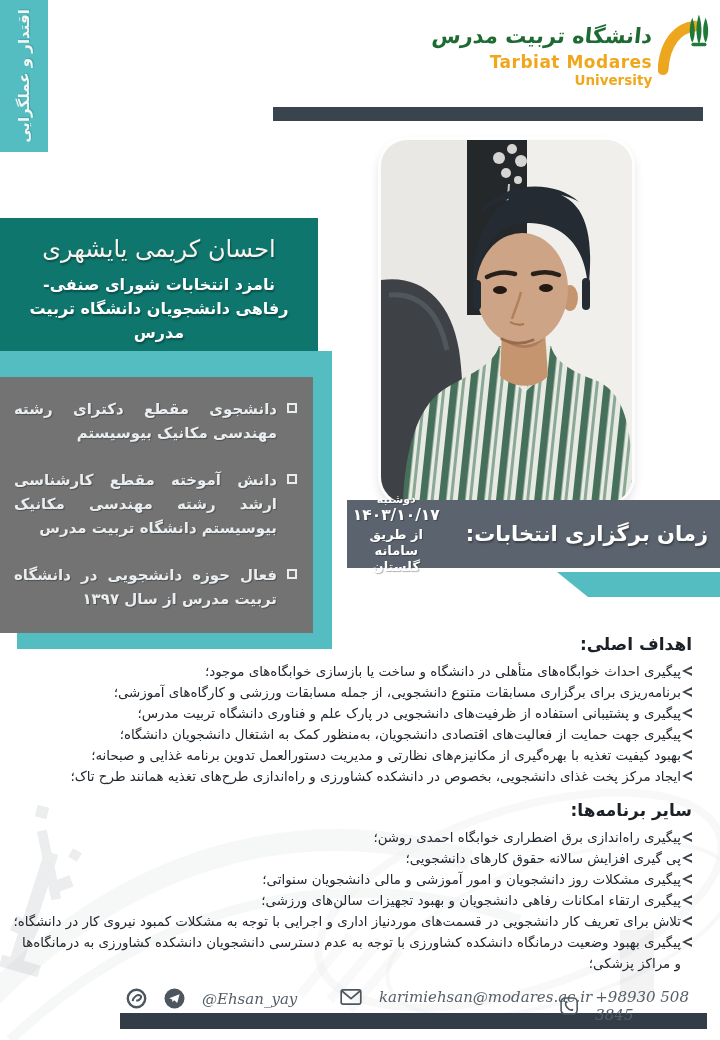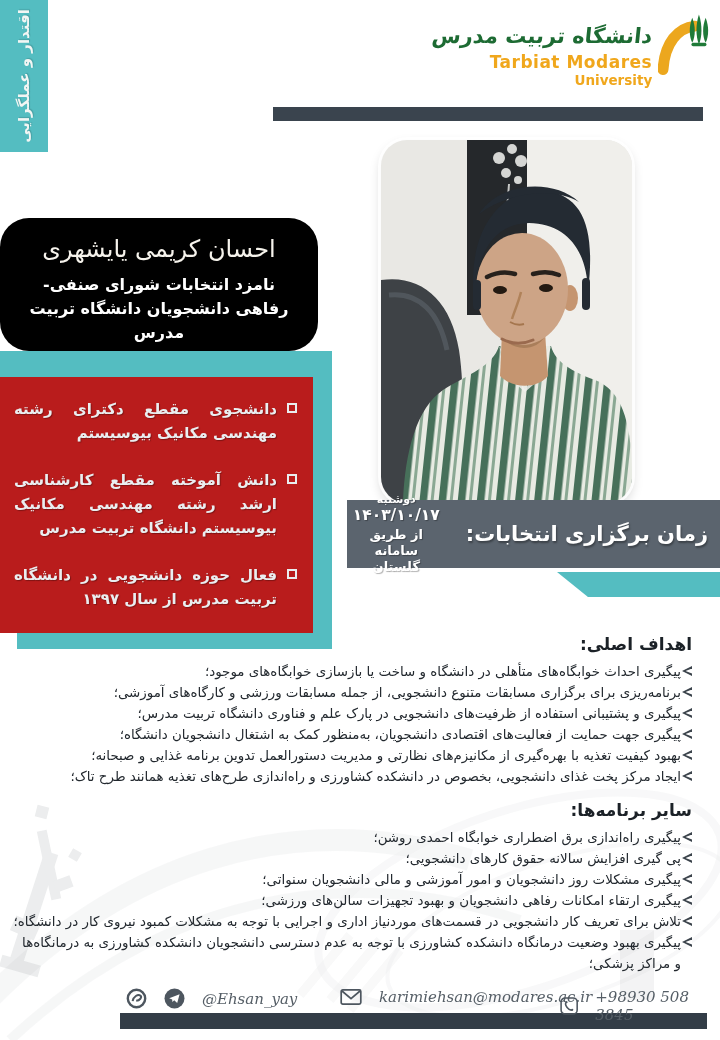--- a/index.html
+++ b/index.html
@@ -24,29 +24,29 @@
   
   .topbar{position:absolute;left:273px;top:107px;width:430px;height:14px;background:#3a444e;z-index:2;}
   .botbar{position:absolute;left:120px;top:1013px;width:587px;height:16px;background:#333d47;z-index:2;}
 
   
   .photo{position:absolute;left:381px;top:140px;width:251px;height:363px;border-radius:26px;overflow:hidden;
     box-shadow:0 0 0 3px rgba(255,255,255,.85),0 5px 12px rgba(0,0,0,.18);z-index:2;}
   .photo svg{display:block;}
 
   
-  .namebox{position:absolute;left:0;top:218px;width:318px;height:133px;background:#000000;z-index:3;
-    direction:rtl;text-align:center;padding:17px 14px 0 14px;border-radius:29px;}
+  .namebox{position:absolute;left:0;top:218px;width:318px;height:133px;background:#0f766e;z-index:3;
+    direction:rtl;text-align:center;padding:17px 14px 0 14px;}
   .cand-name{color:#f6f3ec;font-size:24px;letter-spacing:.5px;text-shadow:1px 2px 2px rgba(0,0,0,.35);}
   .cand-role{color:#ffffff;font-size:16px;font-weight:bold;line-height:24px;margin-top:10px;text-shadow:1px 2px 2px rgba(0,0,0,.35);}
 
   
   .tealband{position:absolute;left:0;top:351px;width:332px;height:27px;background:#54bdc1;z-index:2;}
   .tealback{position:absolute;left:17px;top:377px;width:315px;height:272px;background:#54bdc1;z-index:1;}
-  .darkbox{position:absolute;left:0;top:377px;width:313px;height:256px;background:#b91c1c;z-index:3;
+  .darkbox{position:absolute;left:0;top:377px;width:313px;height:256px;background:#737373;z-index:3;
     direction:rtl;padding:20px 16px 0 14px;}
   .darkbox .row{display:flex;gap:10px;margin-bottom:23px;}
   .darkbox .btxt{color:#eaeef0;font-size:15px;font-weight:bold;line-height:24px;text-align:justify;flex:1;
     text-shadow:1px 1px 1px rgba(0,0,0,.3);}
   .blt{flex:0 0 auto;}
   .blt.sq{width:10px;height:10px;border:2px solid #e9edef;margin-top:6px;}
 
   
   .electbox{position:absolute;left:347px;top:500px;width:373px;height:68px;background:#5b646e;z-index:3;
     direction:rtl;display:flex;align-items:center;padding:0 12px 0 8px;gap:26px;}

